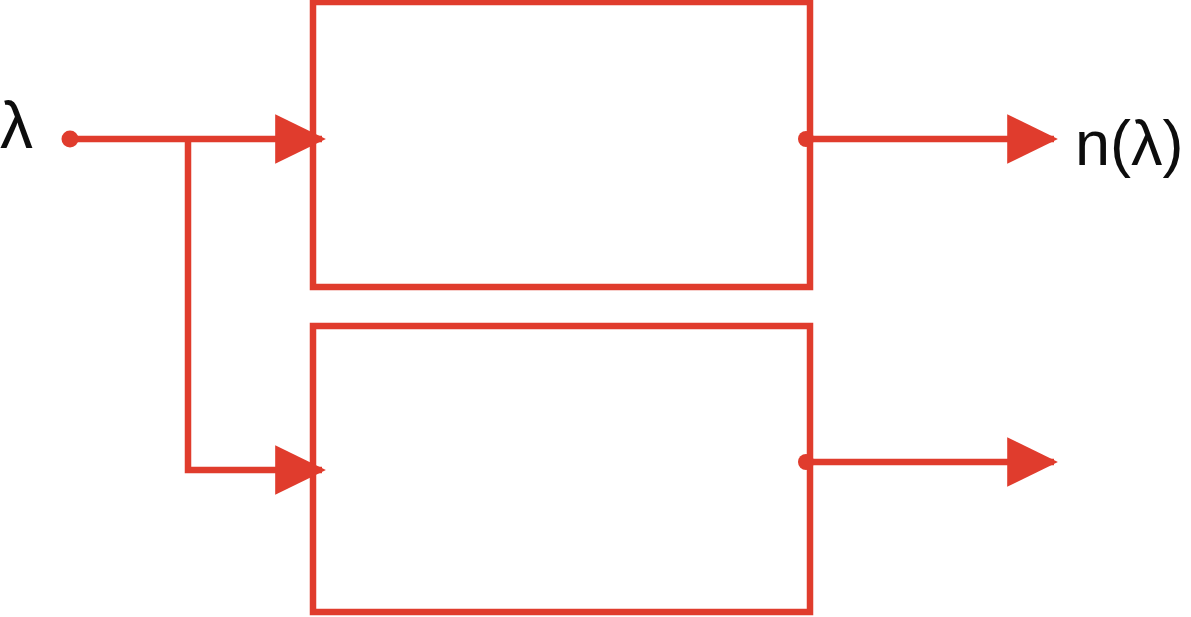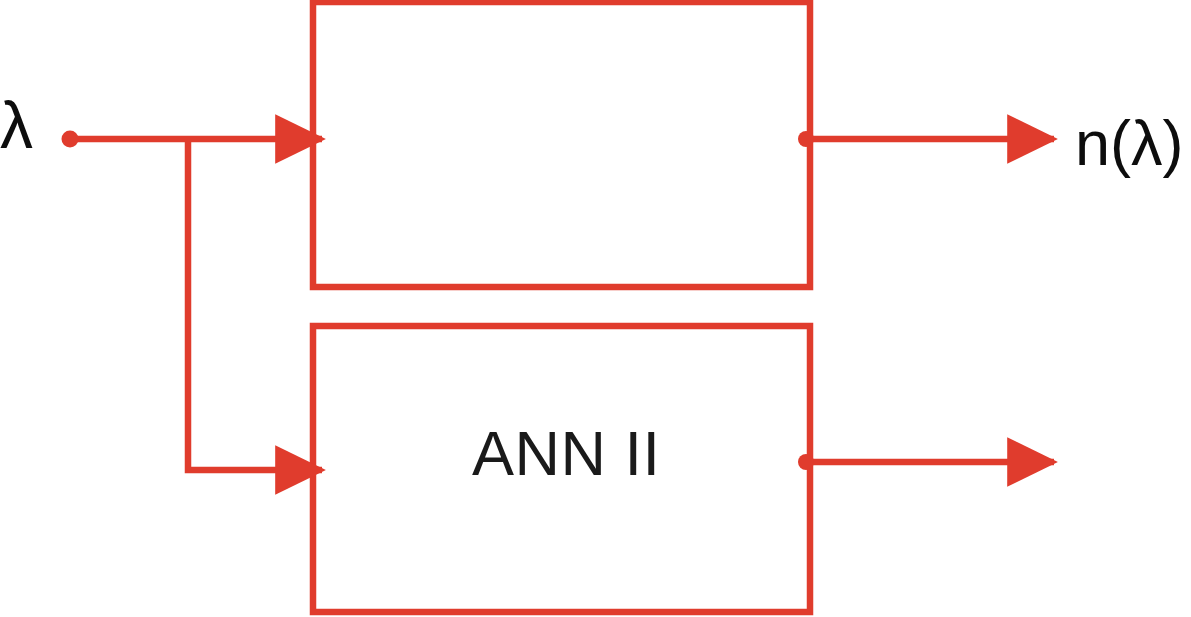--- a/index.html
+++ b/index.html
@@ -74,18 +74,17 @@
     <path d="M 806 139 L 1054 139" fill="none" stroke="#e03c2d" stroke-width="6.5" stroke-linecap="butt" marker-end="url(#arrowhead)"></path>
     <circle cx="806" cy="139" r="8" fill="#e03c2d"></circle>
 
     <path d="M 806 462 L 1054 462" fill="none" stroke="#e03c2d" stroke-width="6.5" stroke-linecap="butt" marker-end="url(#arrowhead)"></path>
     <circle cx="806" cy="462" r="8" fill="#e03c2d"></circle>
   </svg>
 
   <div class="io-label" id="input-label">λ</div>
 
 
-  <div class="blk-label" id="ann2-label">ANN II</div>
 
   <div class="io-label" id="out1-label">n(λ)</div>
 
 
 </div>
 
 </body></html>

